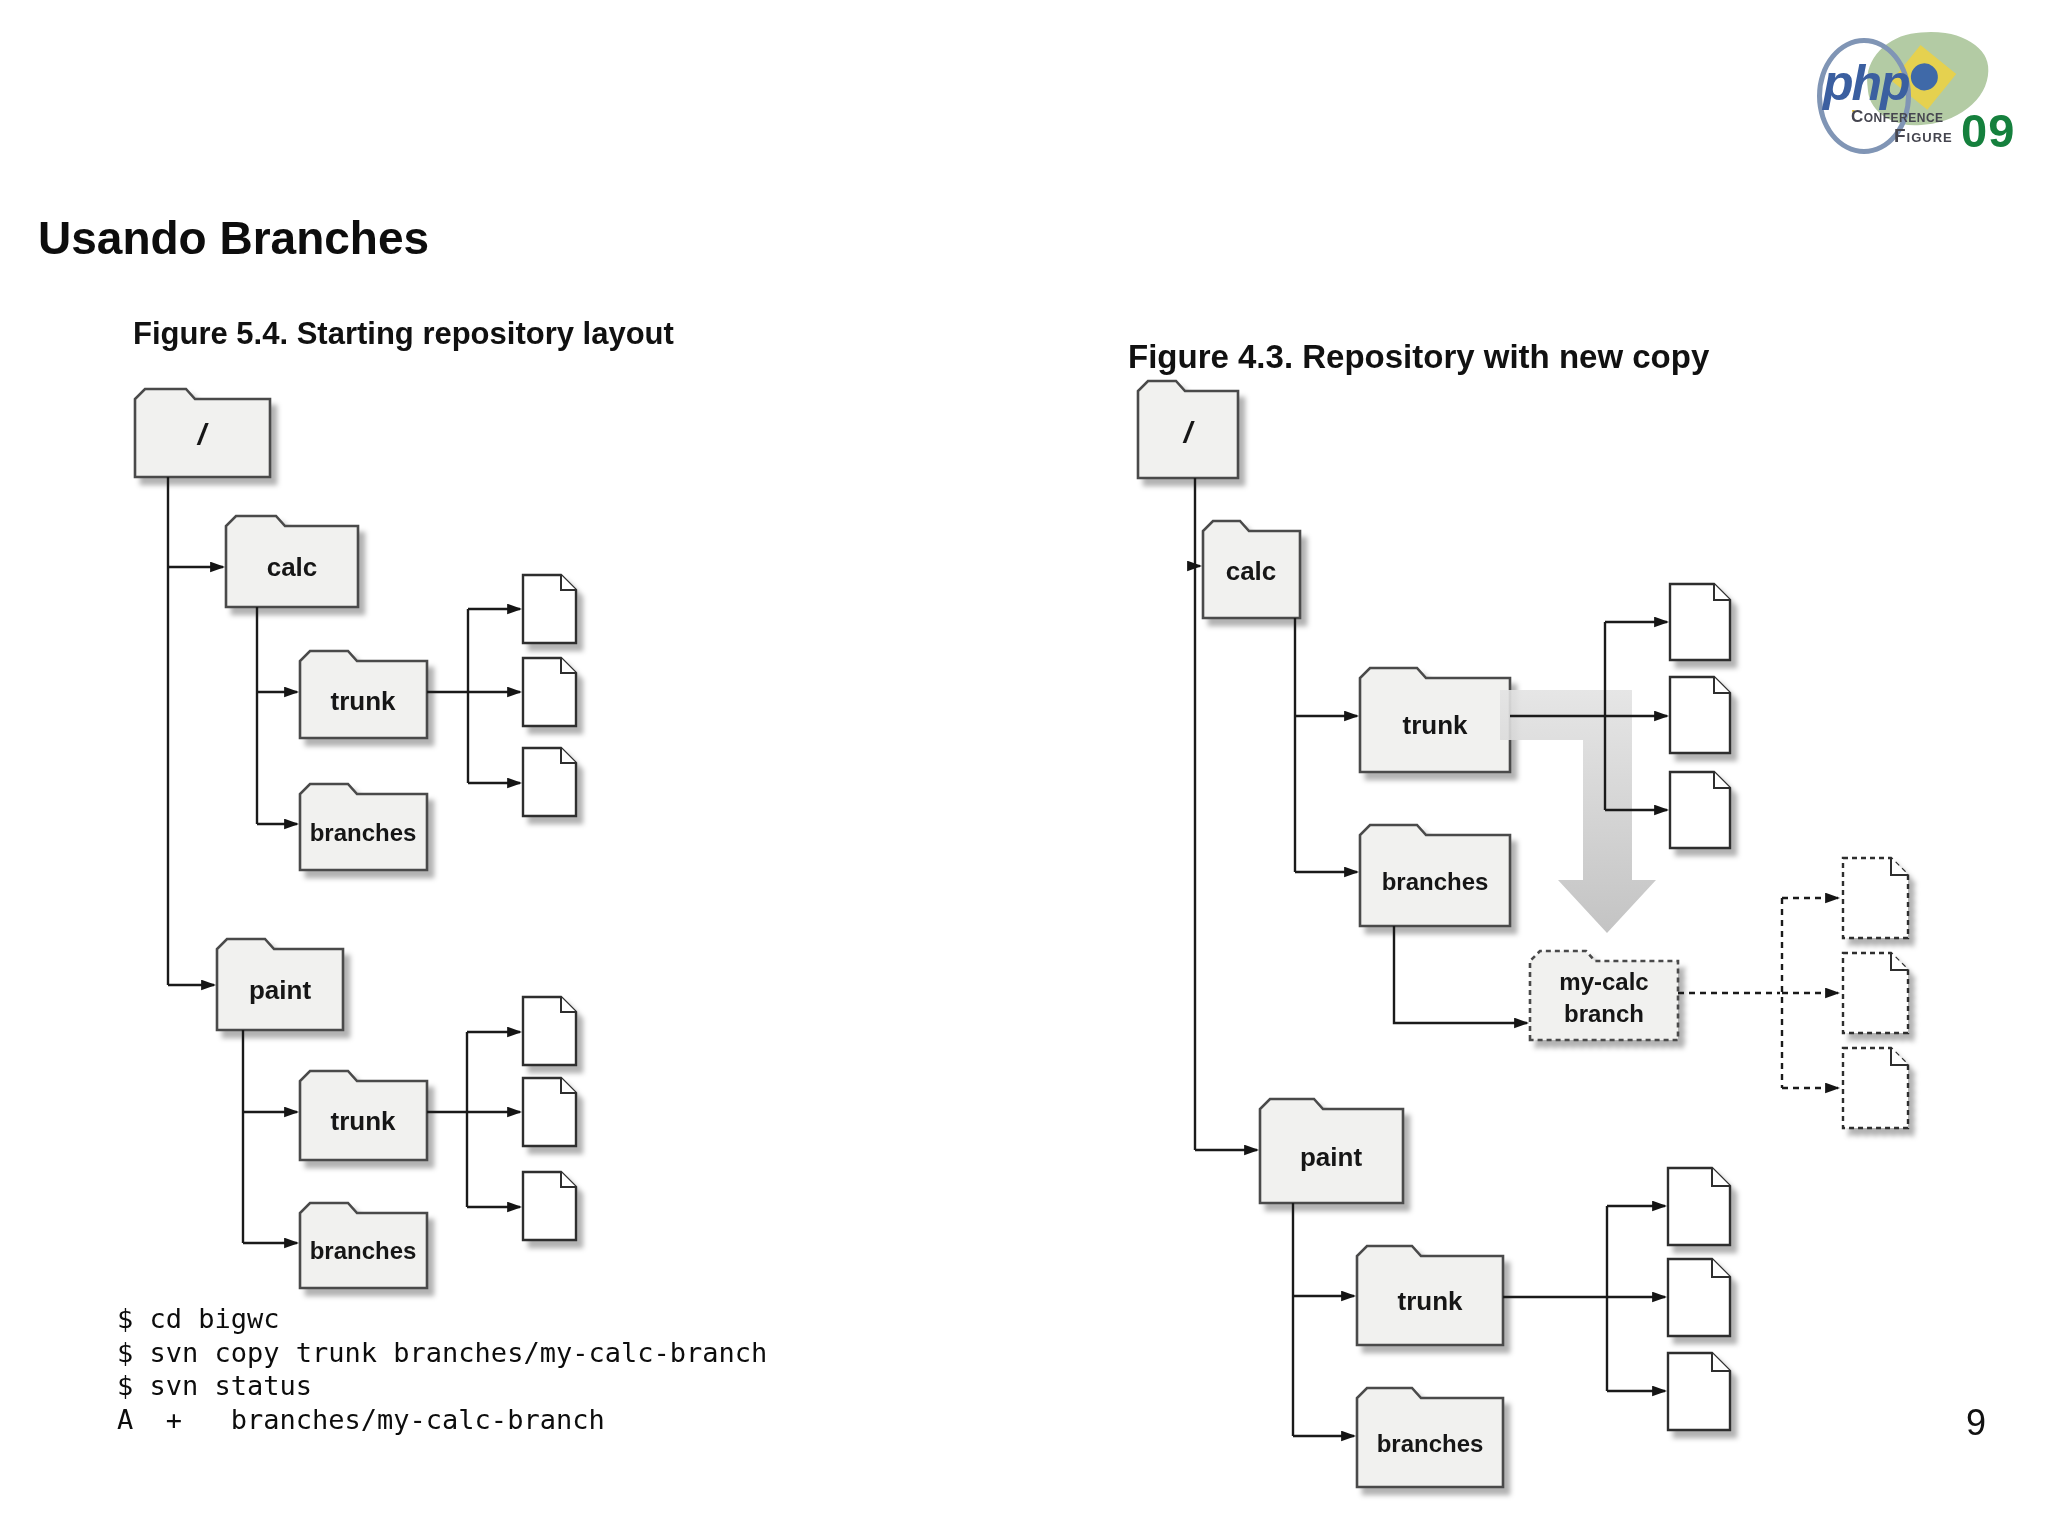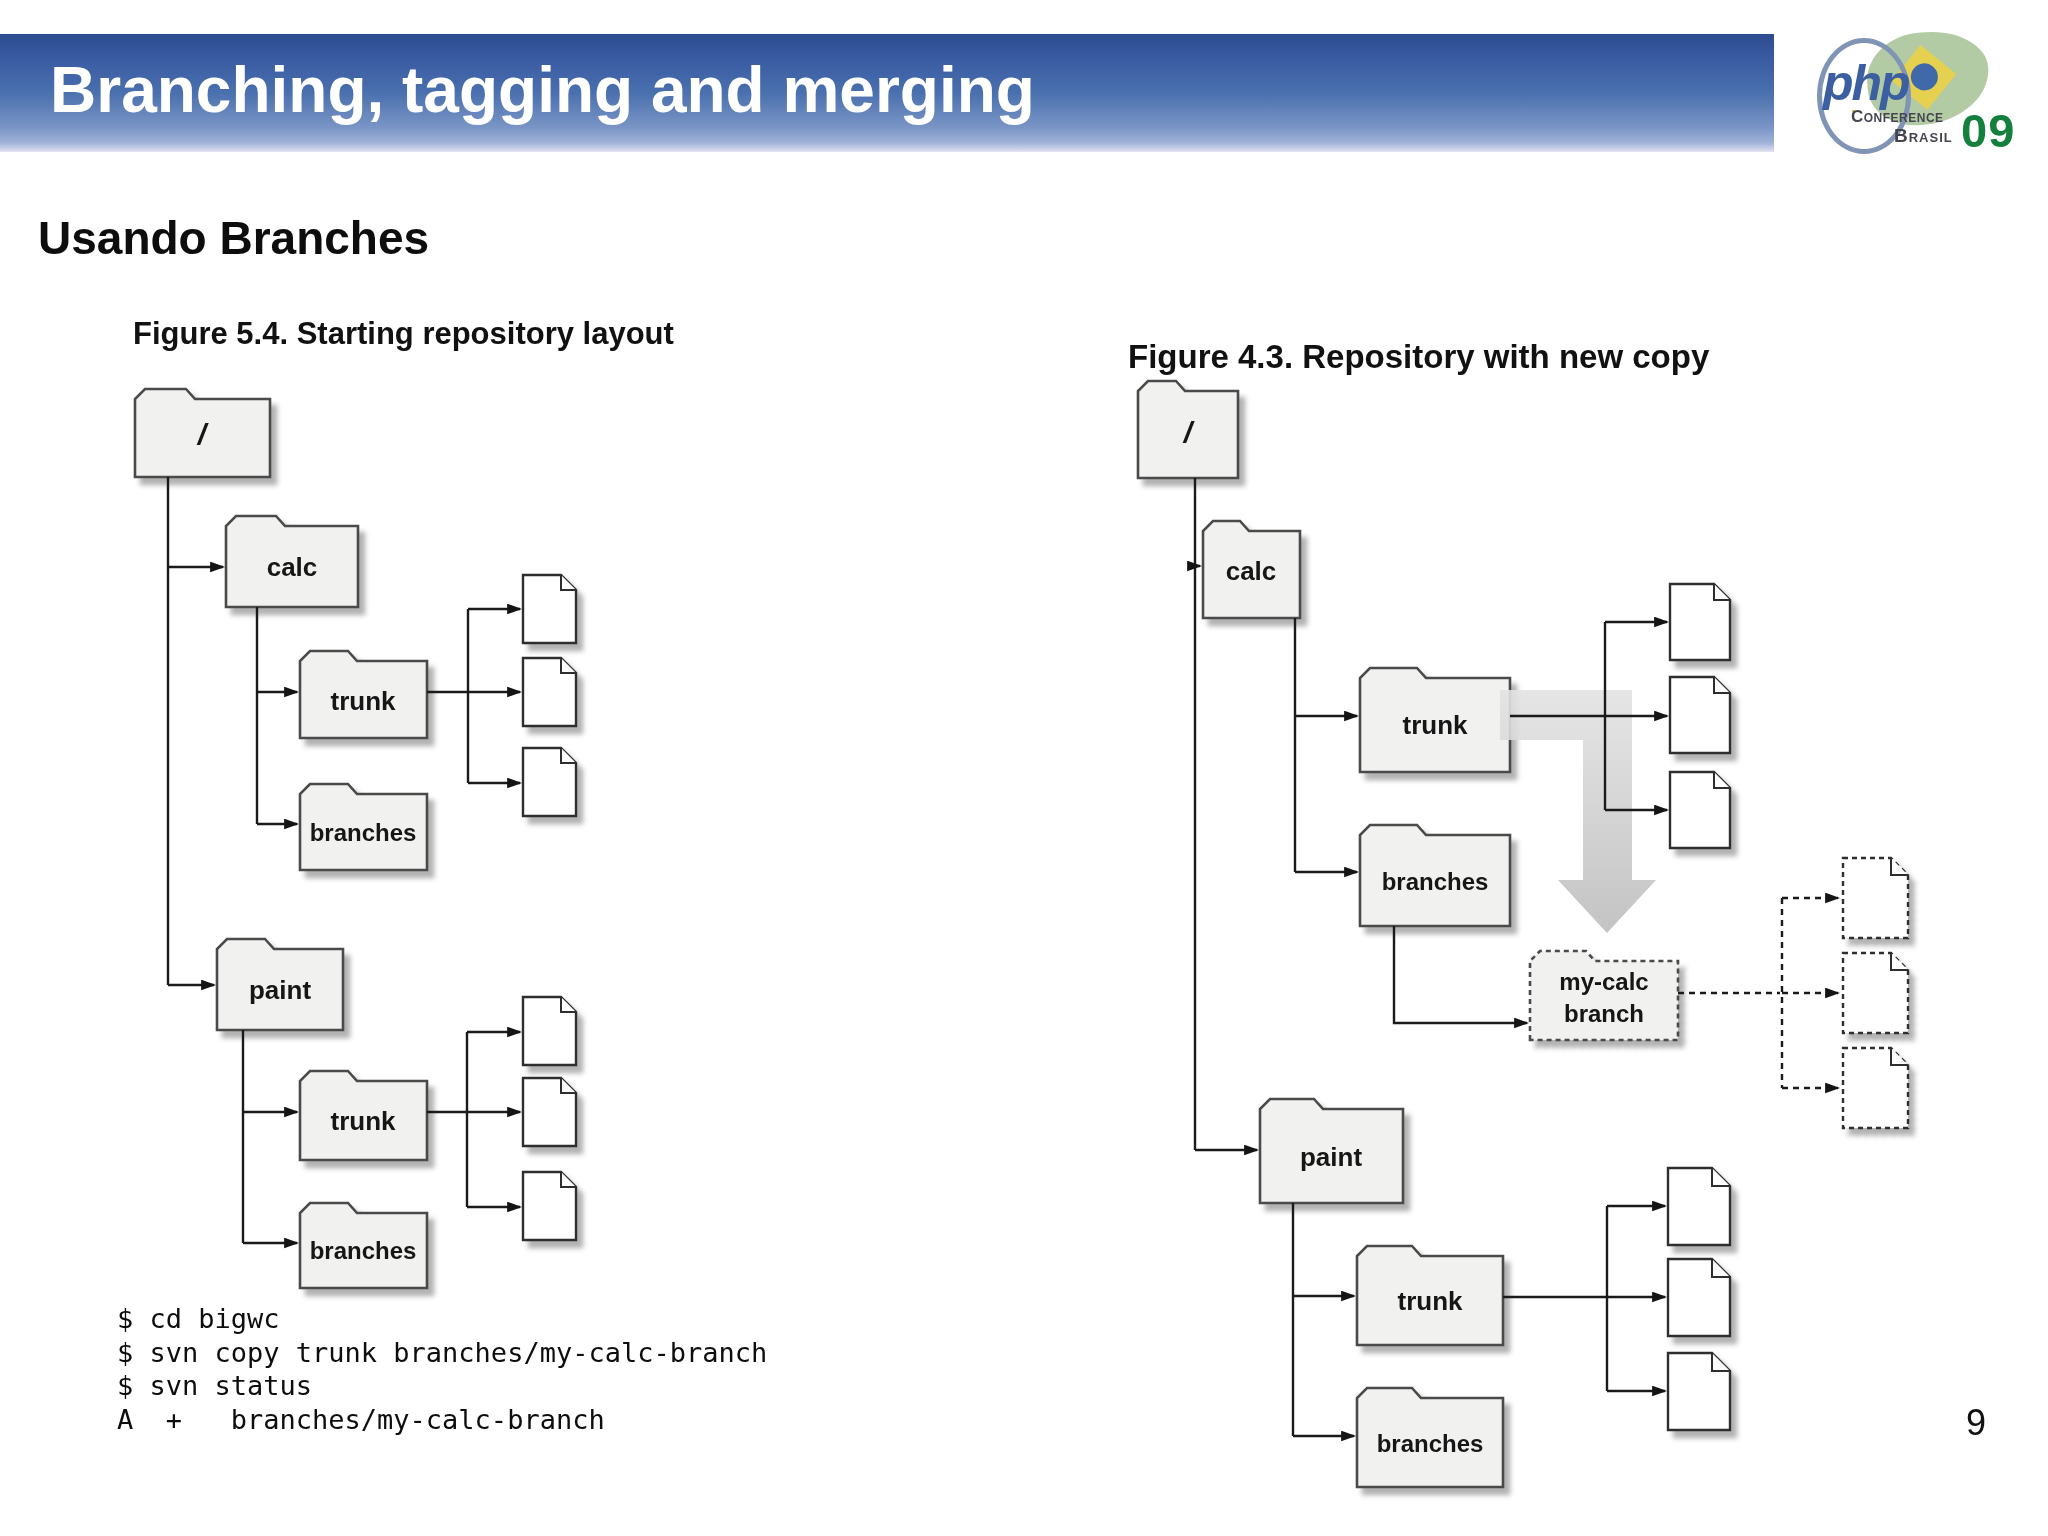--- a/index.html
+++ b/index.html
@@ -61,33 +61,30 @@
     font-size:27px;line-height:33.5px;color:#0d0d0d;}
   .terminal div{white-space:pre;}
 
   .page-number{position:absolute;left:1966px;top:1402px;font-size:36px;color:#111;}
 </style>
 </head>
 <body>
 
 <div class="slide">
 
-  <div class="header-bar">
-    <h1>Branching, tagging and merging</h1>
-  </div>
 
   <div class="logo">
     <div class="logo-map">
       <div class="logo-diamond"></div>
       <div class="logo-circle"></div>
     </div>
     <div class="logo-ring"></div>
     <div class="logo-php">php</div>
     <div class="logo-conf"><span>Conference</span><span class="logo-tick">’</span></div>
-    <div class="logo-brasil">Brasil</div>
+    <div class="logo-brasil">Figure</div>
     <div class="logo-year">09</div>
   </div>
 
   <h2 class="subtitle">Usando Branches</h2>
   <div class="caption cap-left">Figure 5.4. Starting repository layout</div>
   <div class="caption cap-right">Figure 4.3. Repository with new copy</div>
 
   <svg class="diagram" viewBox="0 0 2048 1536" xmlns="http://www.w3.org/2000/svg">
     <defs>
       <marker id="ah" viewBox="0 0 14 10" refX="12" refY="5" markerWidth="15" markerHeight="11" orient="auto-start-reverse" markerUnits="userSpaceOnUse">

